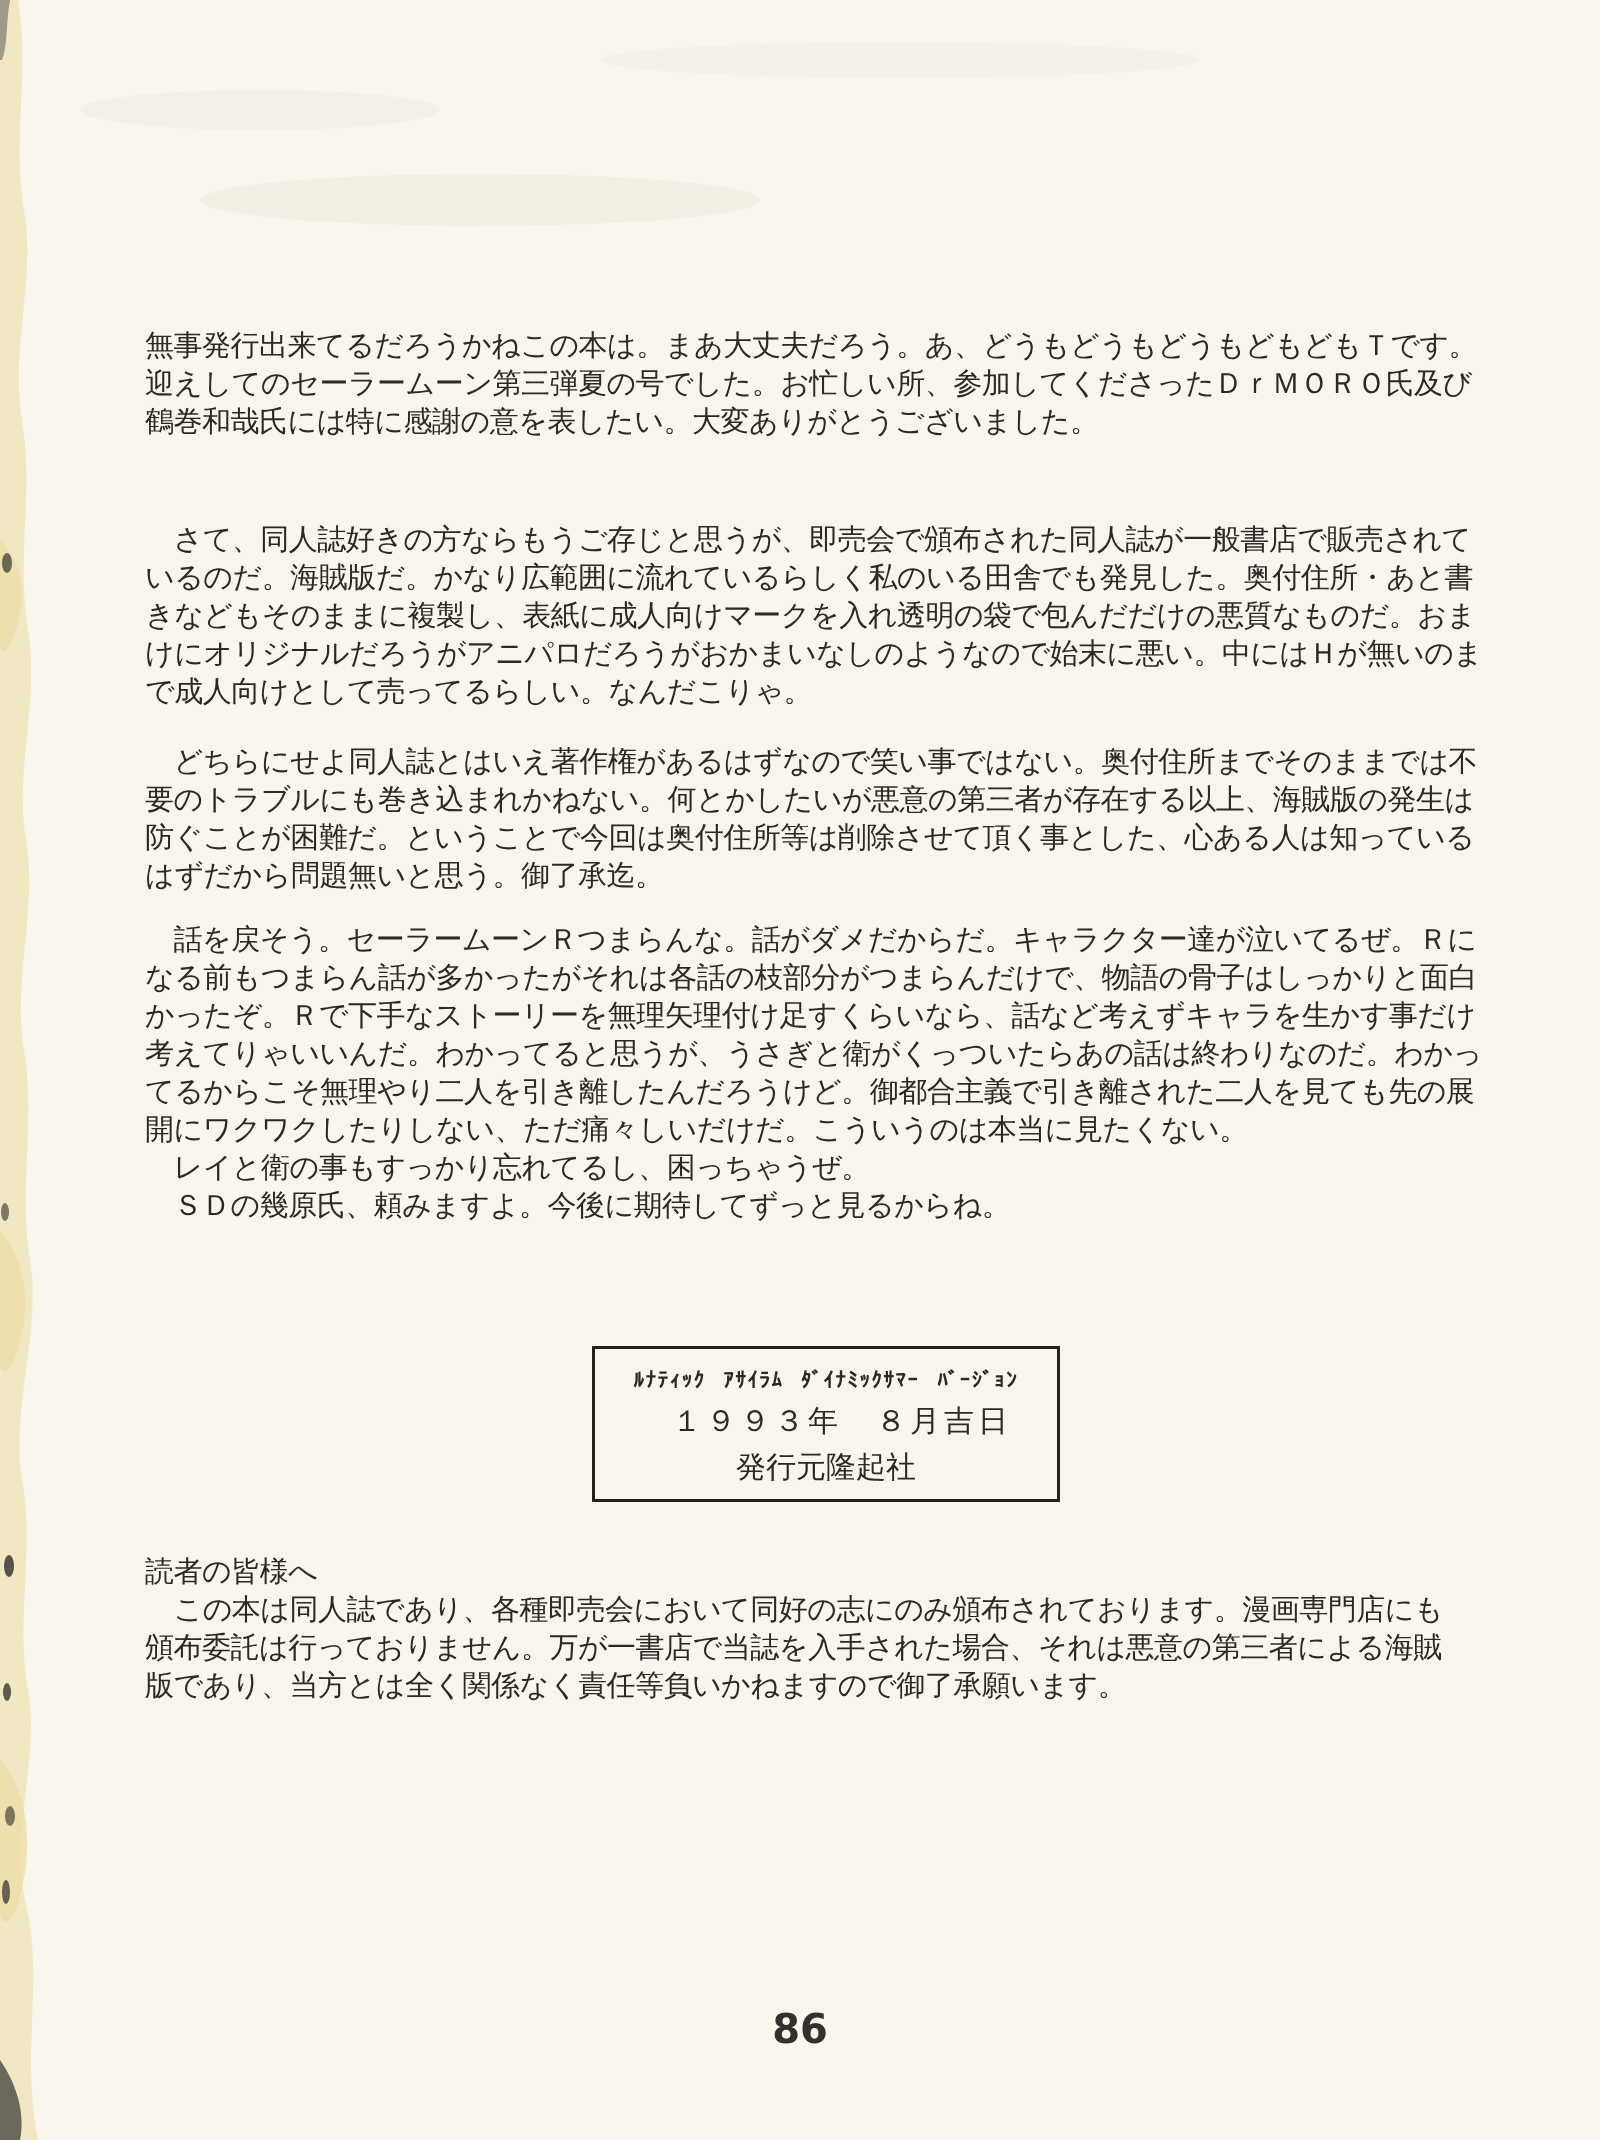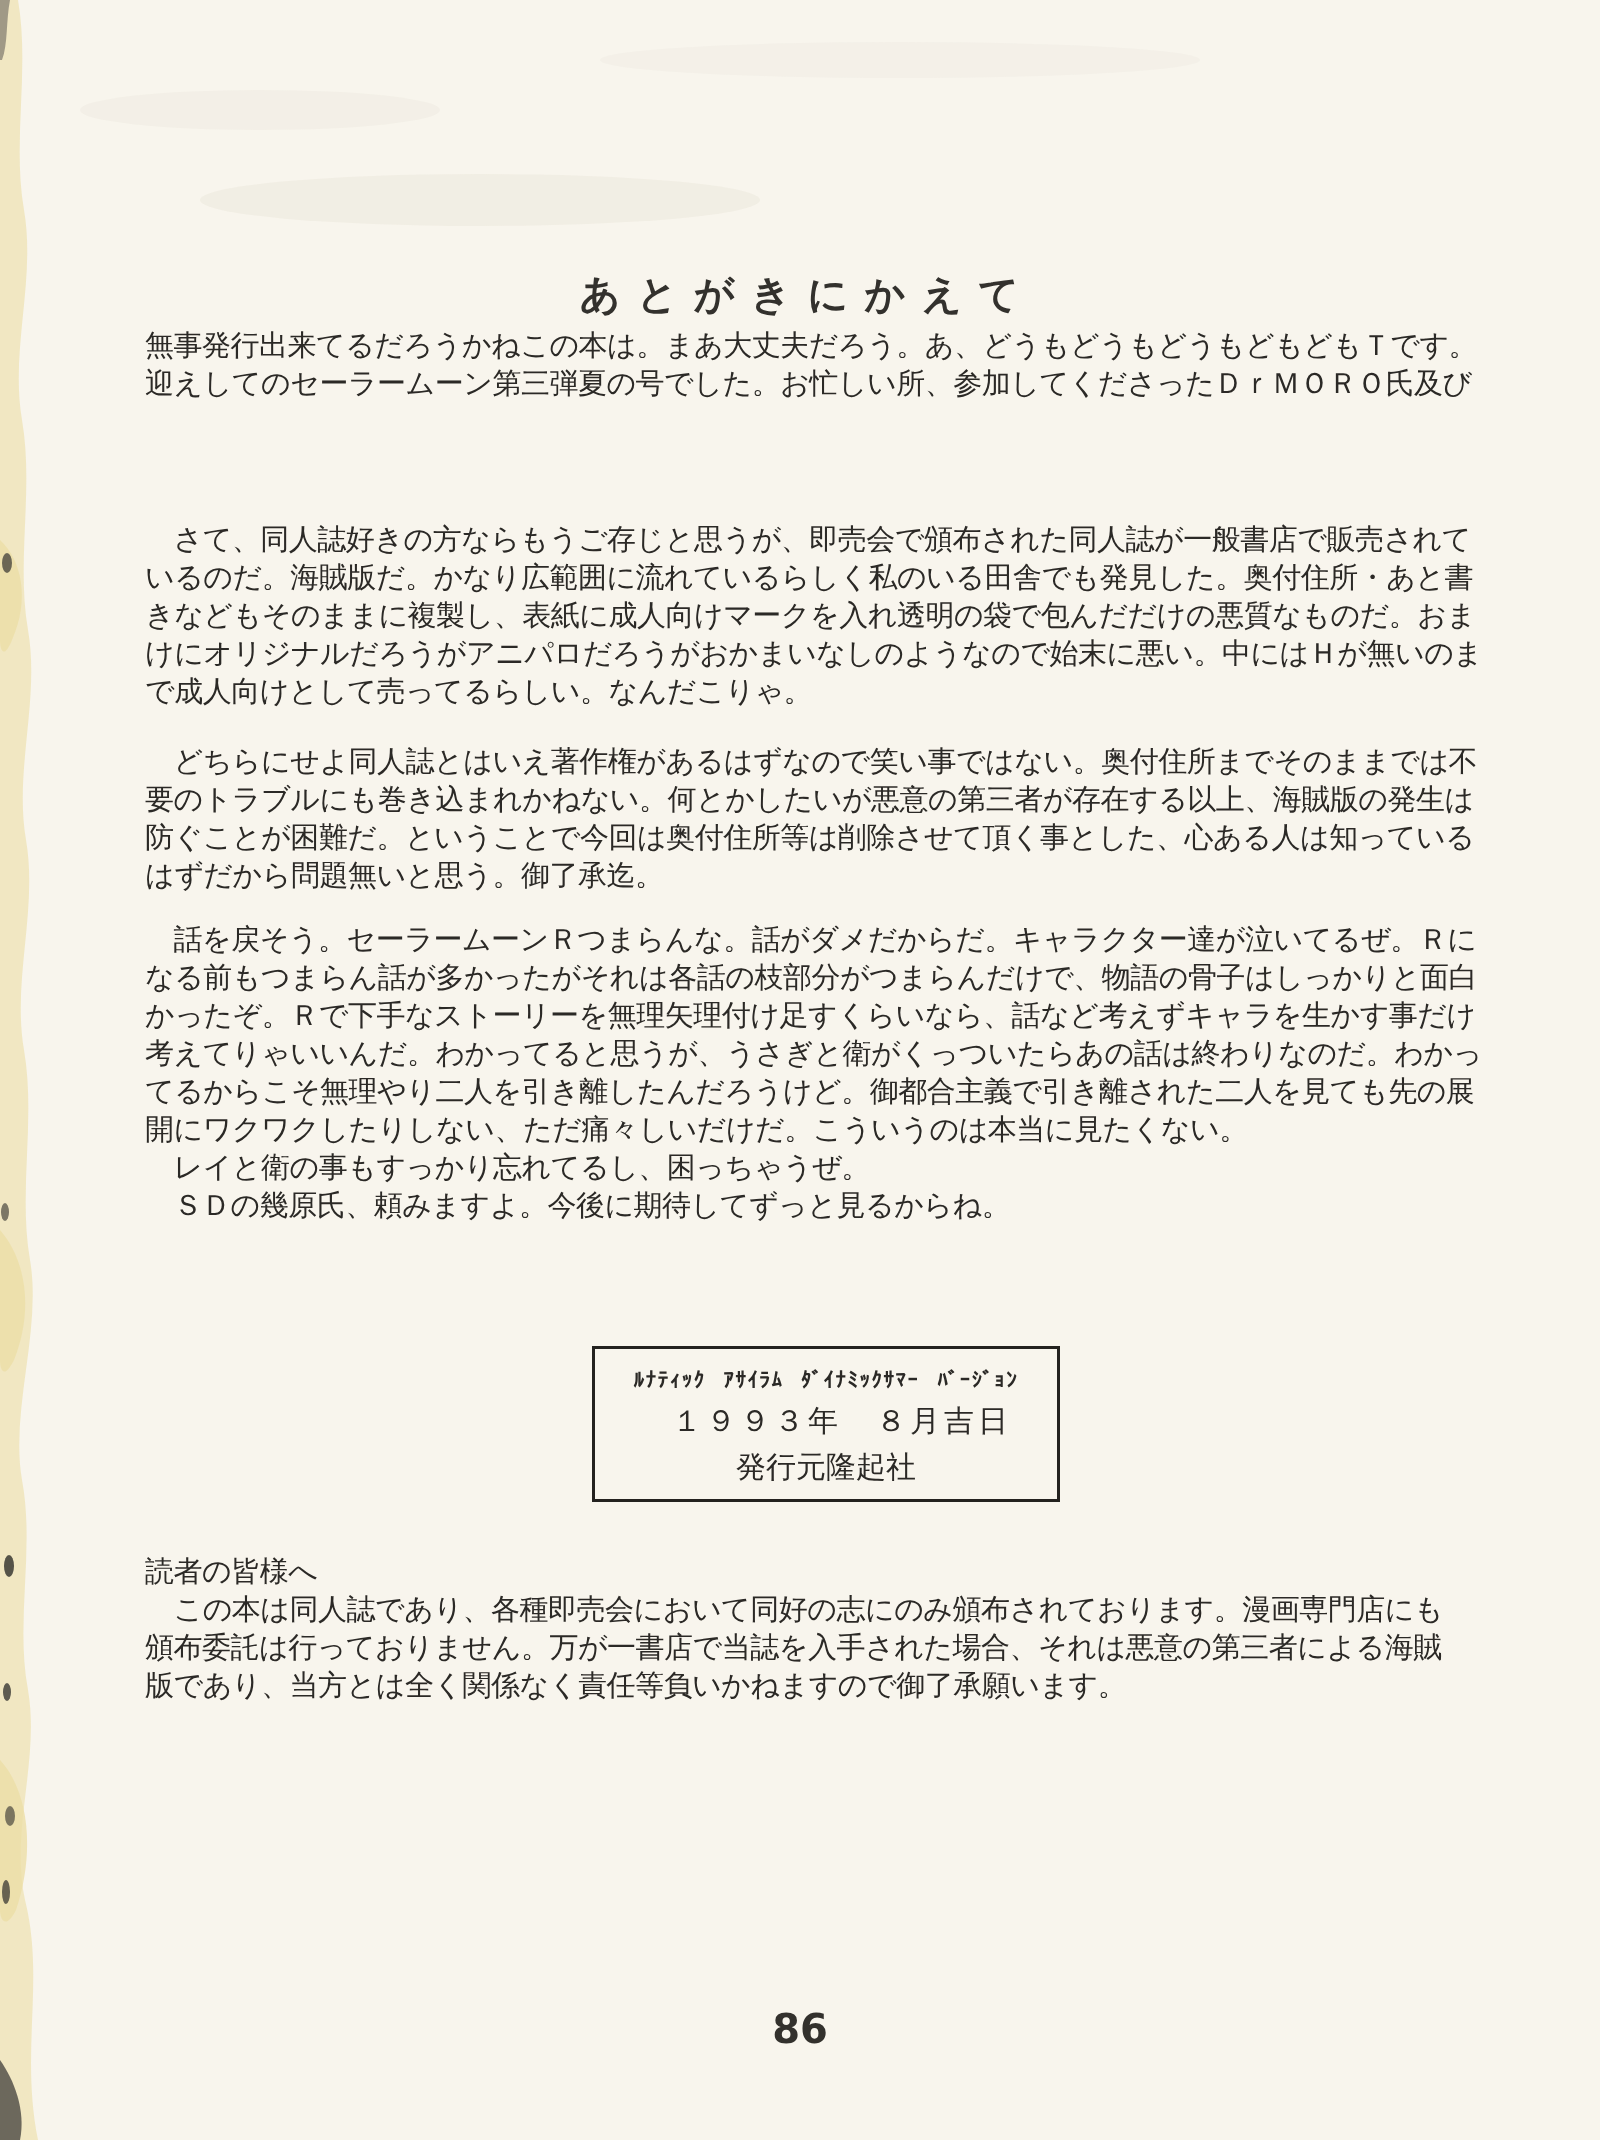--- a/index.html
+++ b/index.html
@@ -106,25 +106,25 @@
     <ellipse cx="7" cy="1692" rx="4" ry="9" fill="#3a3833" opacity="0.8"></ellipse>
     <ellipse cx="10" cy="1816" rx="5" ry="10" fill="#4a473f" opacity="0.7"></ellipse>
     <ellipse cx="6" cy="1892" rx="4" ry="12" fill="#3a3833" opacity="0.75"></ellipse>
     <path d="M0,2060 C14,2080 26,2110 20,2140 L0,2140 Z" fill="#55514a" opacity="0.85"></path>
     <path d="M0,0 L10,0 C6,20 8,45 2,60 L0,60 Z" fill="#6a665e" opacity="0.6"></path>
     <ellipse cx="480" cy="200" rx="280" ry="26" fill="#d9d4c6" opacity="0.22"></ellipse>
     <ellipse cx="260" cy="110" rx="180" ry="20" fill="#d9d4c6" opacity="0.16"></ellipse>
     <ellipse cx="900" cy="60" rx="300" ry="18" fill="#ddd8ca" opacity="0.14"></ellipse>
   </svg>
 
-  <h1 class="title">あとがきにかえて</h1>
 
   <div class="para para-1">
     <div class="line">無事発行出来てるだろうかねこの本は。まあ大丈夫だろう。あ、どうもどうもどうもどもどもＴです。</div>
     <div class="line">迎えしてのセーラームーン第三弾夏の号でした。お忙しい所、参加してくださったＤｒＭＯＲＯ氏及び</div>
+    <div class="line">鶴巻和哉氏には特に感謝の意を表したい。大変ありがとうございました。</div>
   </div>
 
   <div class="para para-3">
     <div class="line">　どちらにせよ同人誌とはいえ著作権があるはずなので笑い事ではない。奥付住所までそのままでは不</div>
     <div class="line">要のトラブルにも巻き込まれかねない。何とかしたいが悪意の第三者が存在する以上、海賊版の発生は</div>
     <div class="line">防ぐことが困難だ。ということで今回は奥付住所等は削除させて頂く事とした、心ある人は知っている</div>
     <div class="line">はずだから問題無いと思う。御了承迄。</div>
   </div>
 
   <div class="para para-2">

